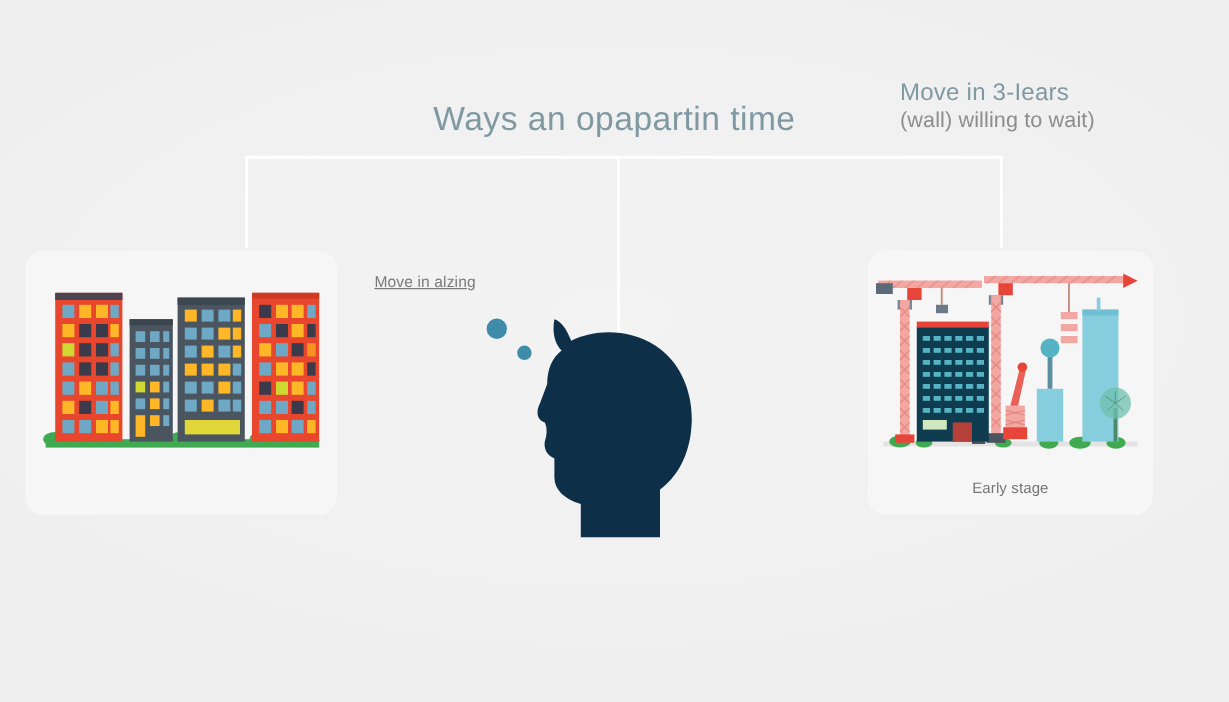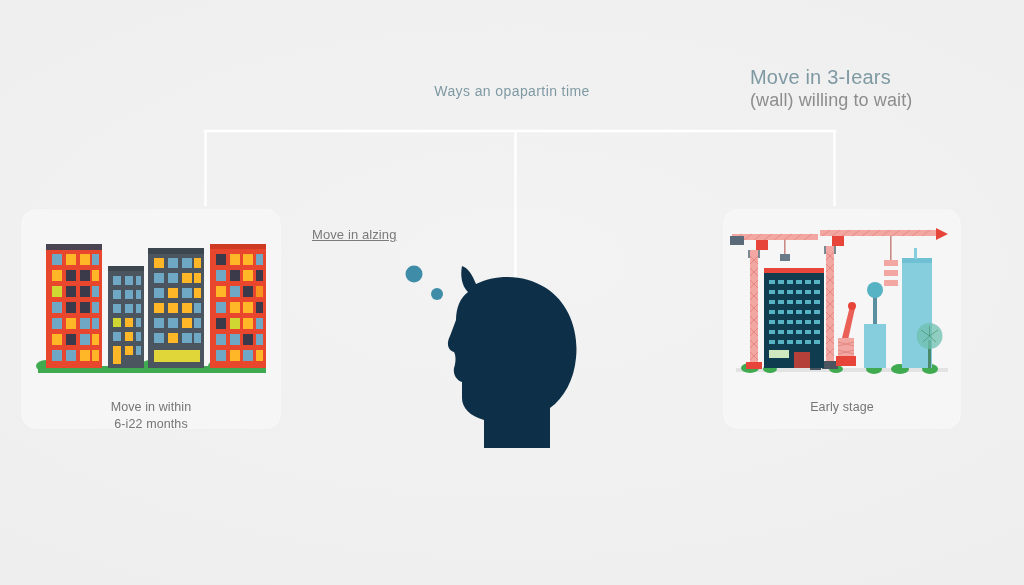--- a/index.html
+++ b/index.html
@@ -21,21 +21,21 @@
     background: radial-gradient(ellipse 120% 100% at 50% 45%, #f3f3f3 0%, #efefef 55%, #ececec 100%);
   }
 
   
   .main-title {
     position: absolute;
     left: 0;
     top: 83px;
     width: 1024px;
     text-align: center;
-    font-size: 14px;
+    font-size: 28px;
     font-weight: 400;
     letter-spacing: 0.4px;
     color: #7f99a3;
     white-space: nowrap;
   }
   .right-heading {
     position: absolute;
     left: 750px;
     top: 66px;
     font-size: 20px;
@@ -303,24 +303,20 @@
           <rect x="234" y="106" width="7" height="11" fill="#6fa8c4"></rect>
 
           <rect x="194" y="122" width="10" height="11" fill="#6fa8c4"></rect>
           <rect x="208" y="122" width="10" height="11" fill="#ffb627"></rect>
           <rect x="221" y="122" width="10" height="11" fill="#6fa8c4"></rect>
           <rect x="234" y="122" width="7" height="11" fill="#ffb627"></rect>
         </g>
       </g>
     </svg>
 
-    <div class="card-caption" id="caption-left">
-      <span>Move in within</span>
-      <span class="caption-line2">6-i22 months</span>
-    </div>
   </div>
 
   <div class="card" id="card-right">
     <svg class="card-art" viewBox="0 0 236 160" width="236" height="160" preserveAspectRatio="xMidYMid meet">
 
       <rect x="12" y="140" width="212" height="4" fill="#e3e3e3"></rect>
       <g fill="#3faa50">
         <ellipse cx="26" cy="140" rx="9" ry="5"></ellipse>
         <ellipse cx="46" cy="141" rx="7" ry="4"></ellipse>
         <ellipse cx="112" cy="141" rx="7" ry="4"></ellipse>

